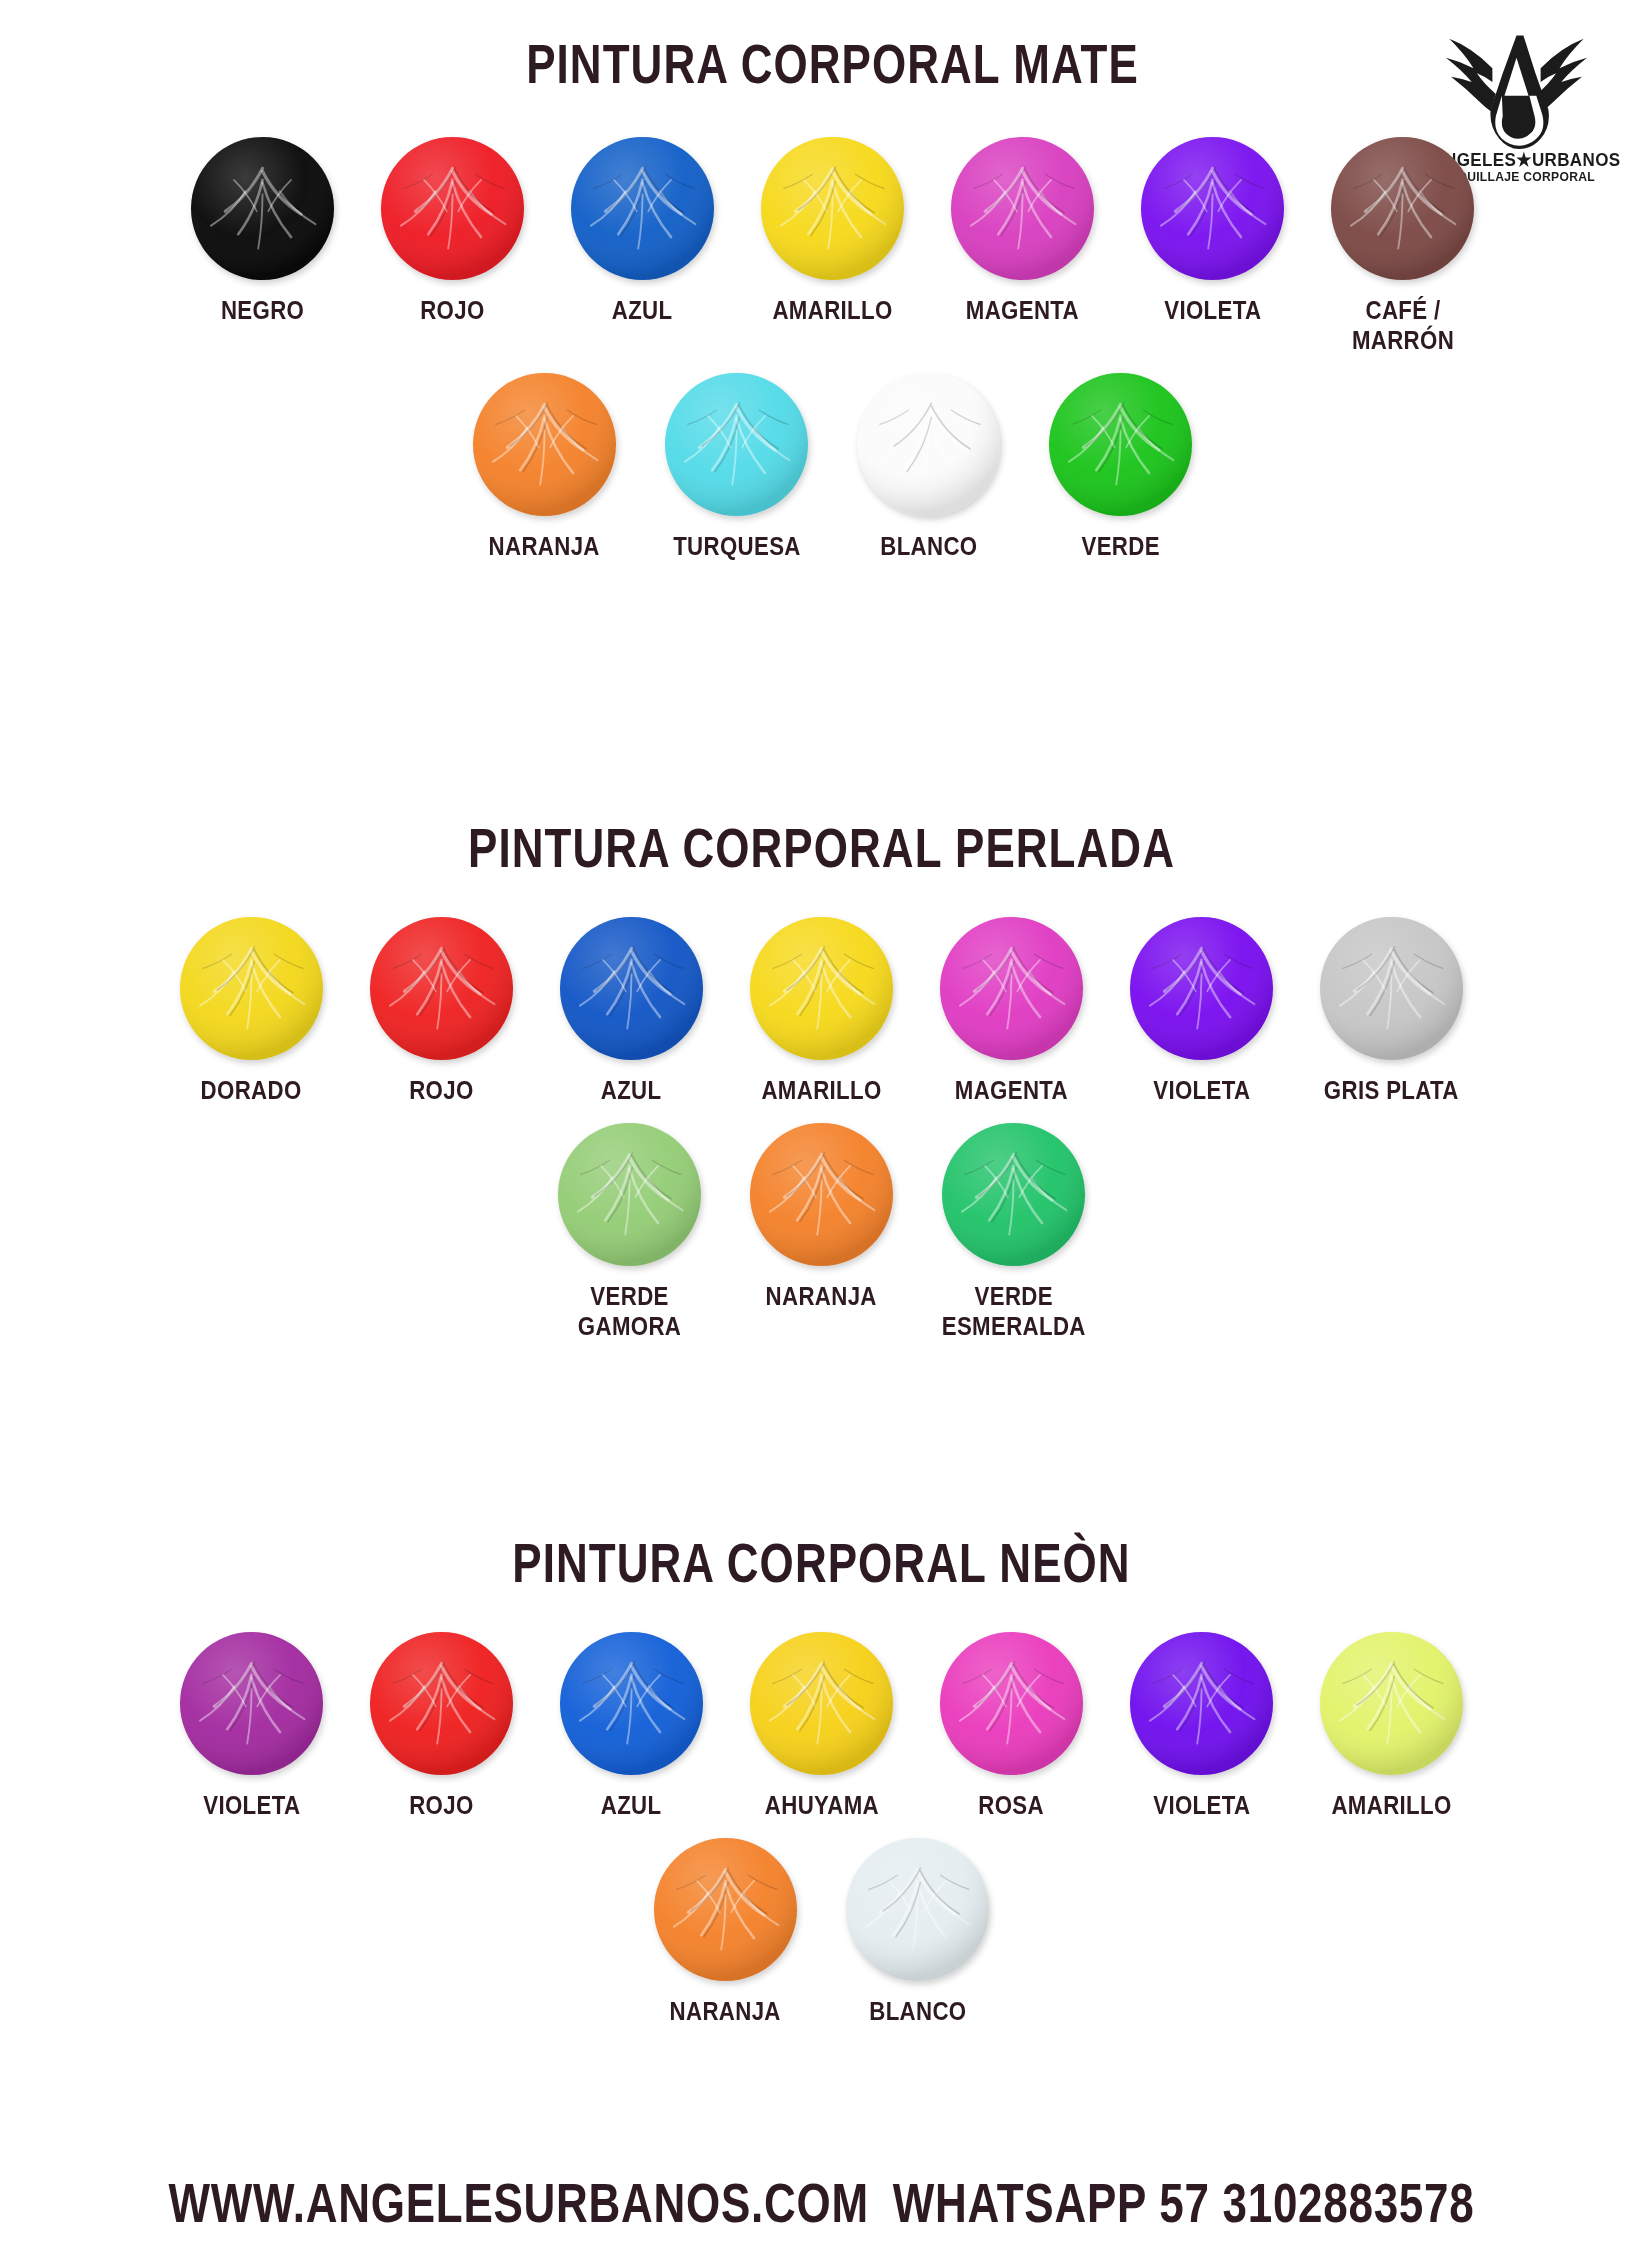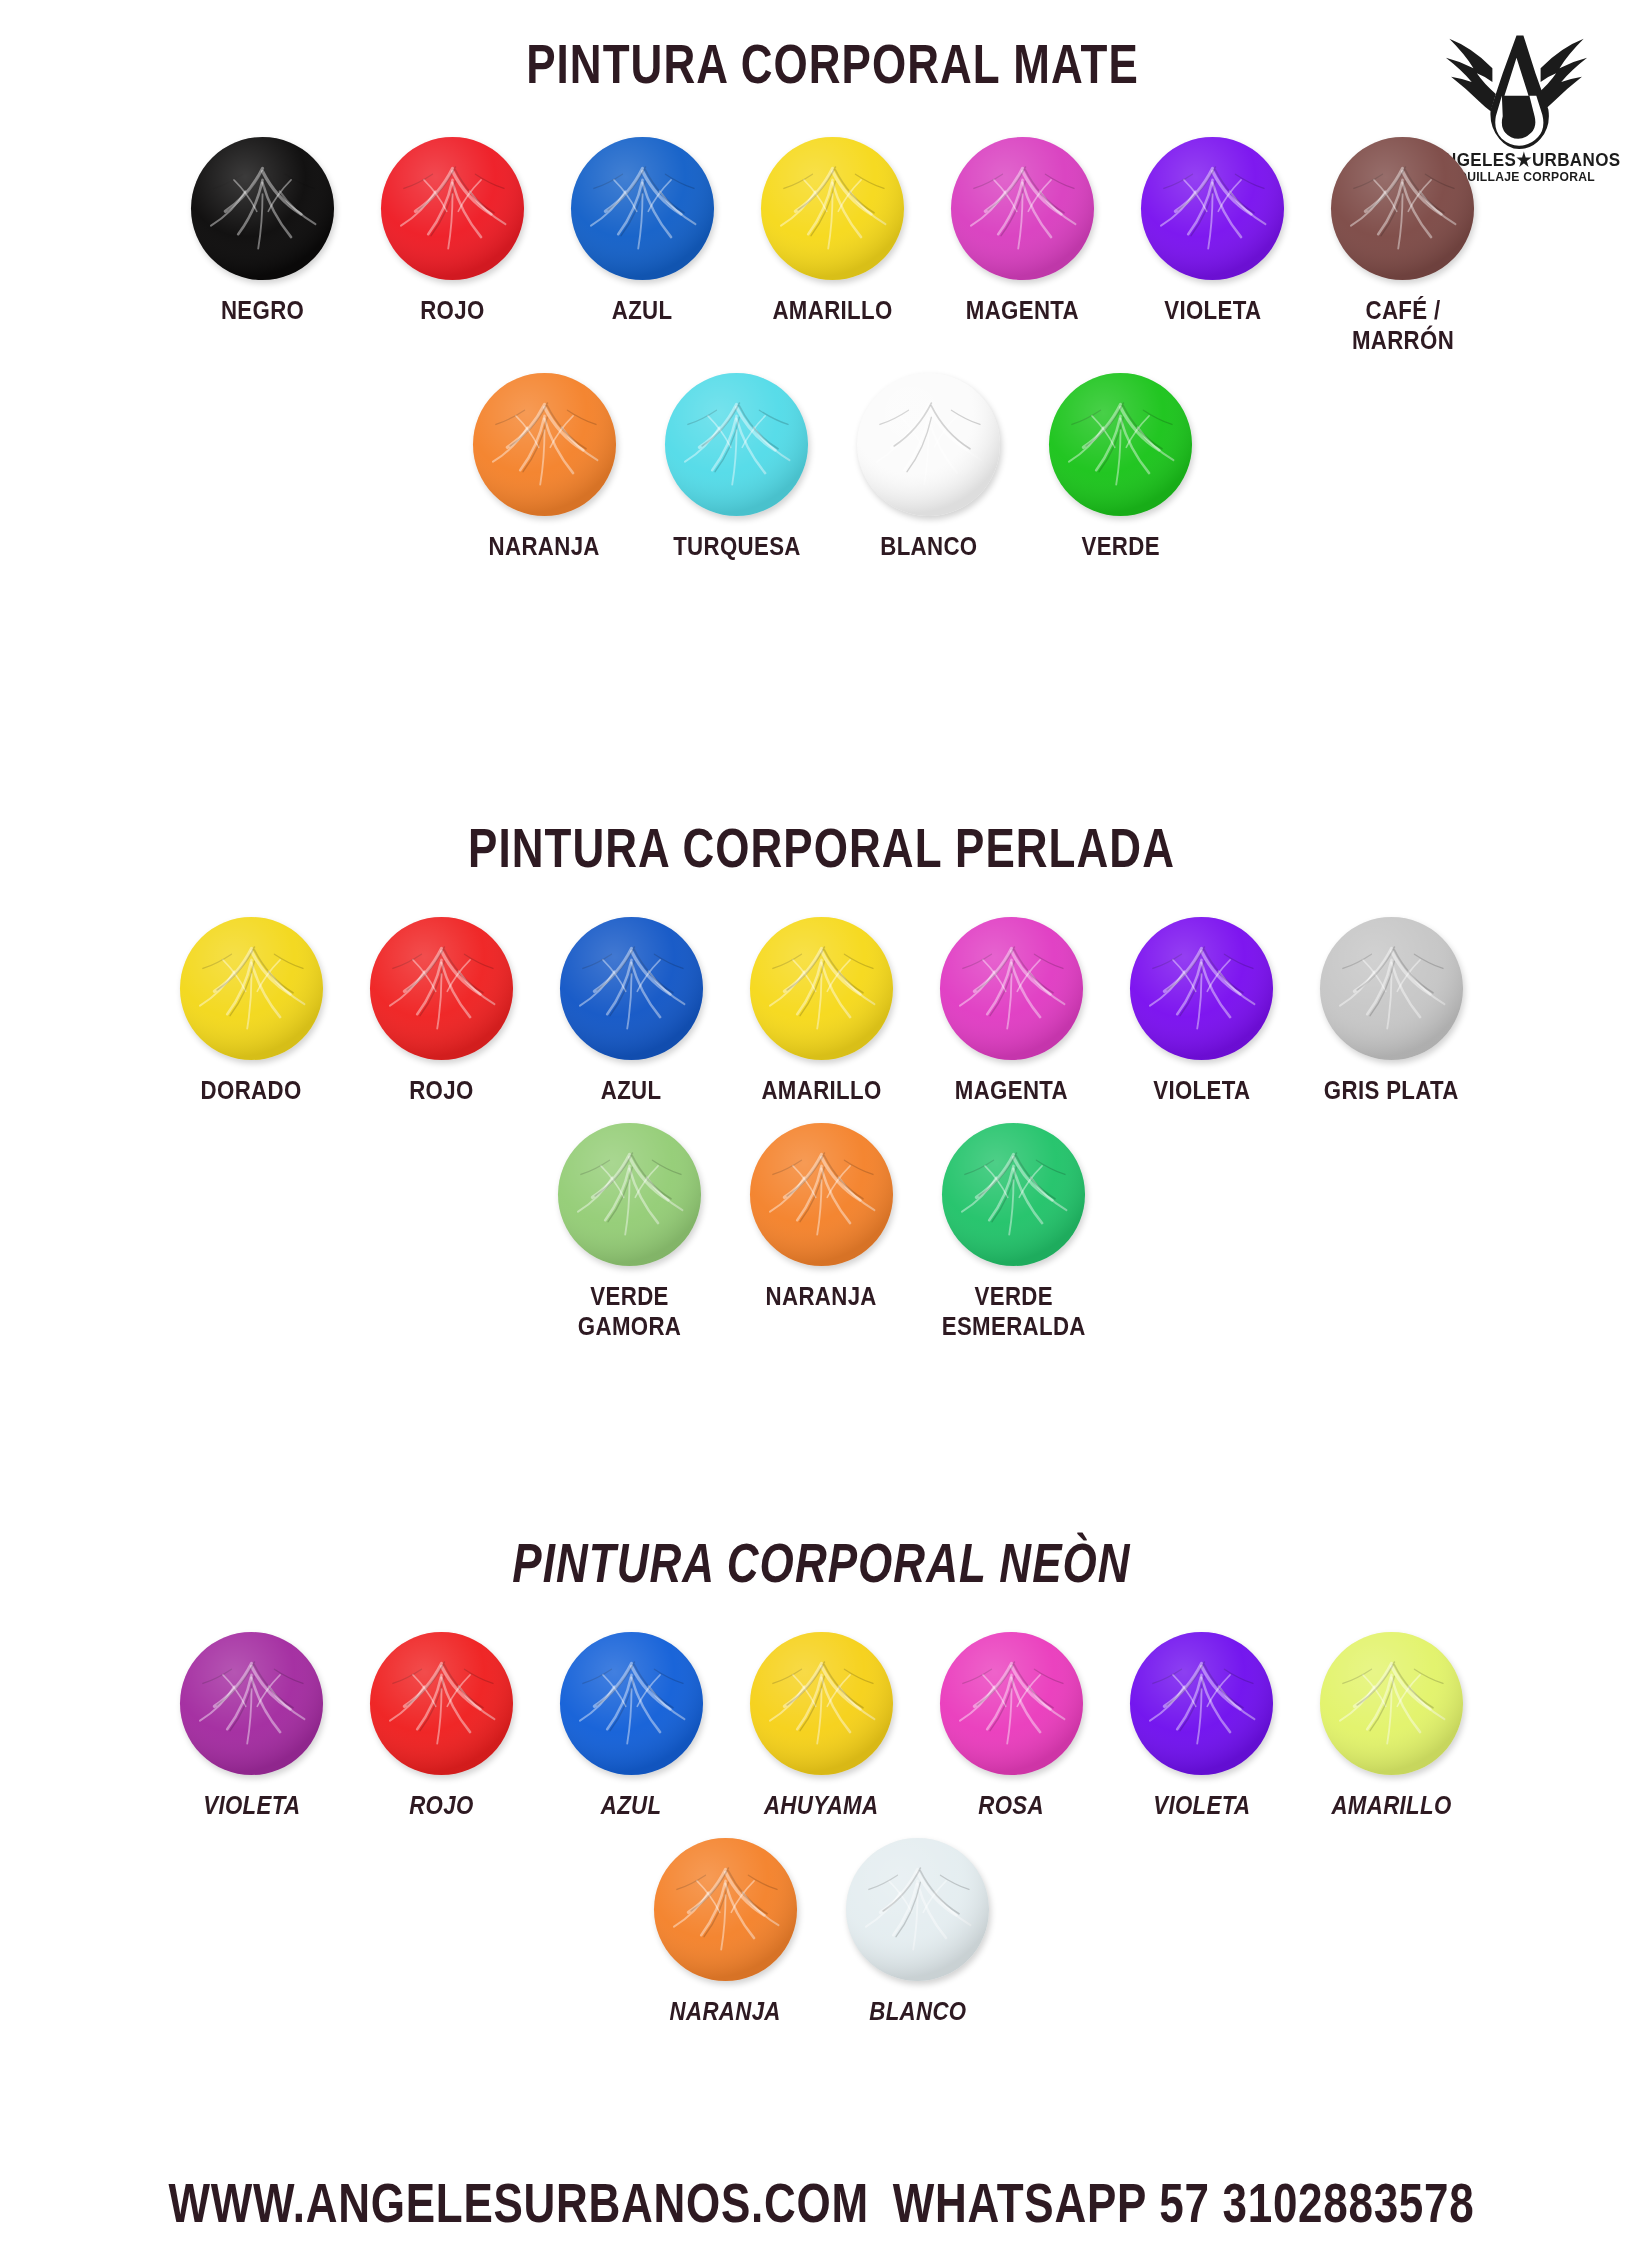--- a/index.html
+++ b/index.html
@@ -808,21 +808,21 @@
       <stop offset="100%" stop-color="#000000" stop-opacity="0.12"></stop>
     </radialGradient>
     <circle cx="50" cy="50" r="50" fill="url(#gl)"></circle>
   </svg>
             </div>
             <div class="swatch-label" style="margin-top: 16px;">VERDE
 ESMERALDA</div>
           </div>
         </div>
       </div>
-      <div style="position: absolute; left: 0px; right: 0px; top: 1531px; font-style: italic;">
+      <div style="position: absolute; left: 0px; right: 0px; top: 1531px;">
         <div class="section-title">PINTURA CORPORAL NEÒN</div>
         <div class="swatch-row" style="margin-top: 37px;">
           <div class="swatch-cell" style="width: 190px;">
             <div class="dab" style="width: 143px; height: 143px; background: rgb(163, 43, 160);">
   <svg viewBox="0 0 100 100" preserveAspectRatio="none">
     <g fill="none" stroke="#ffffff" stroke-opacity="0.42" stroke-linecap="round">
       <path d="M50 22 C44 34 36 44 24 52" stroke-width="2.2"></path>
       <path d="M50 24 C56 36 64 46 77 54" stroke-width="2.2"></path>
       <path d="M50 30 C47 44 42 56 33 68" stroke-width="1.8"></path>
       <path d="M50 32 C54 46 60 58 70 70" stroke-width="1.8"></path>

